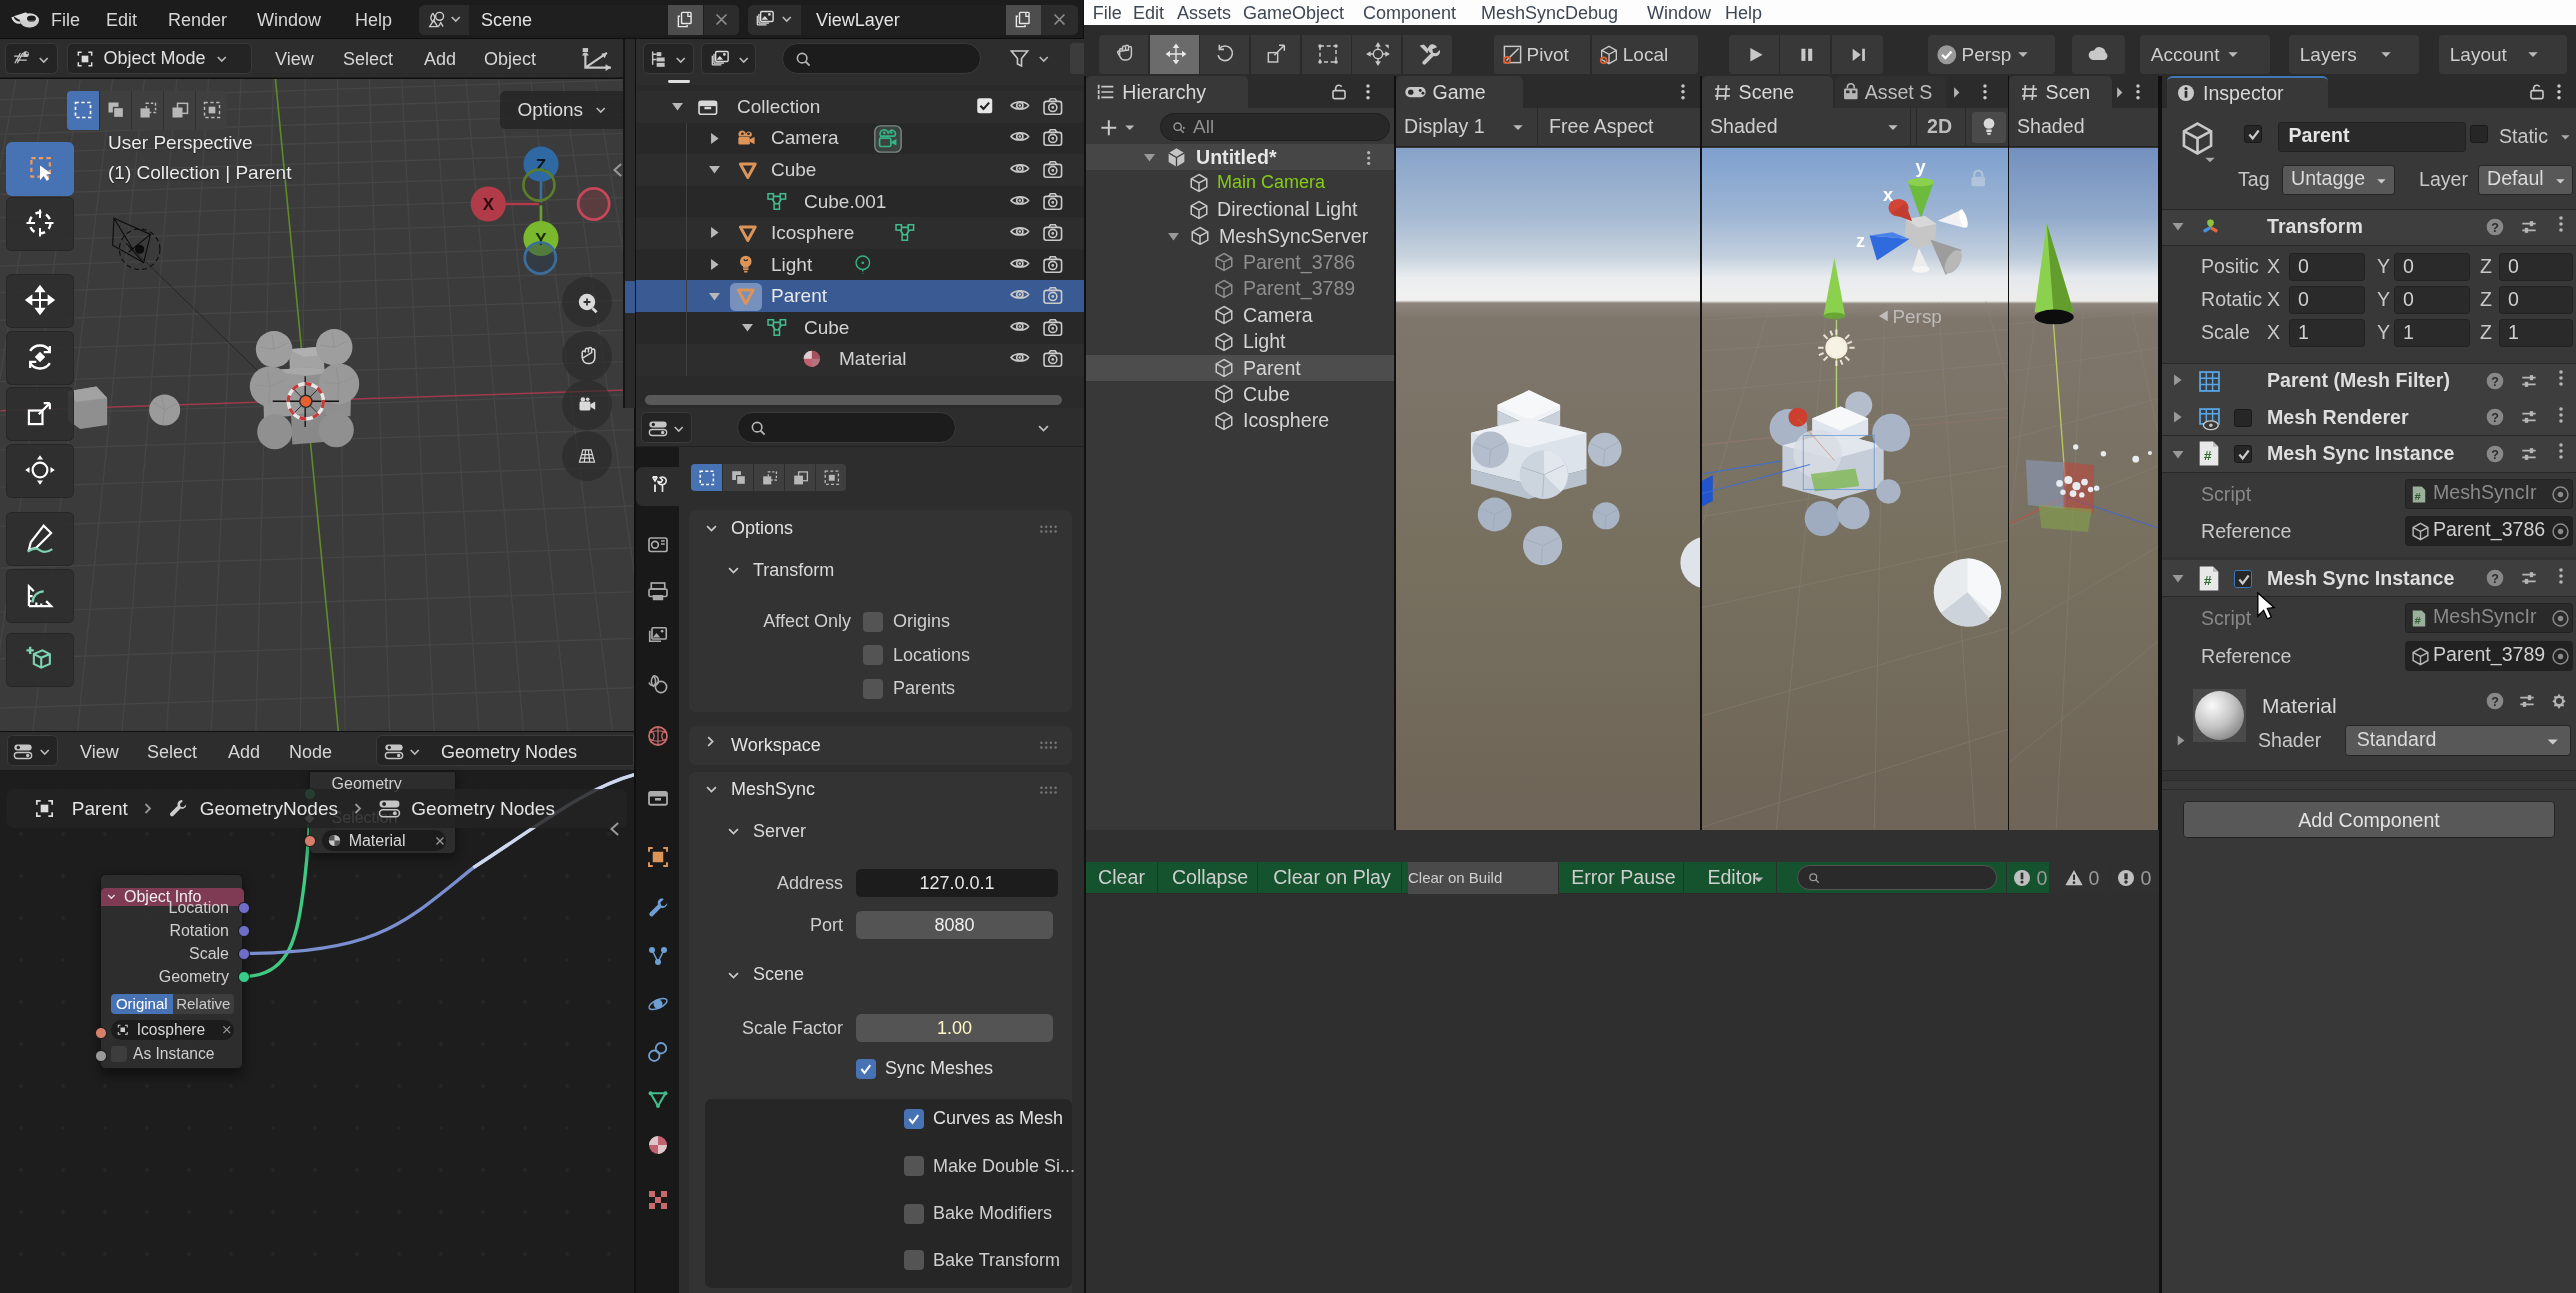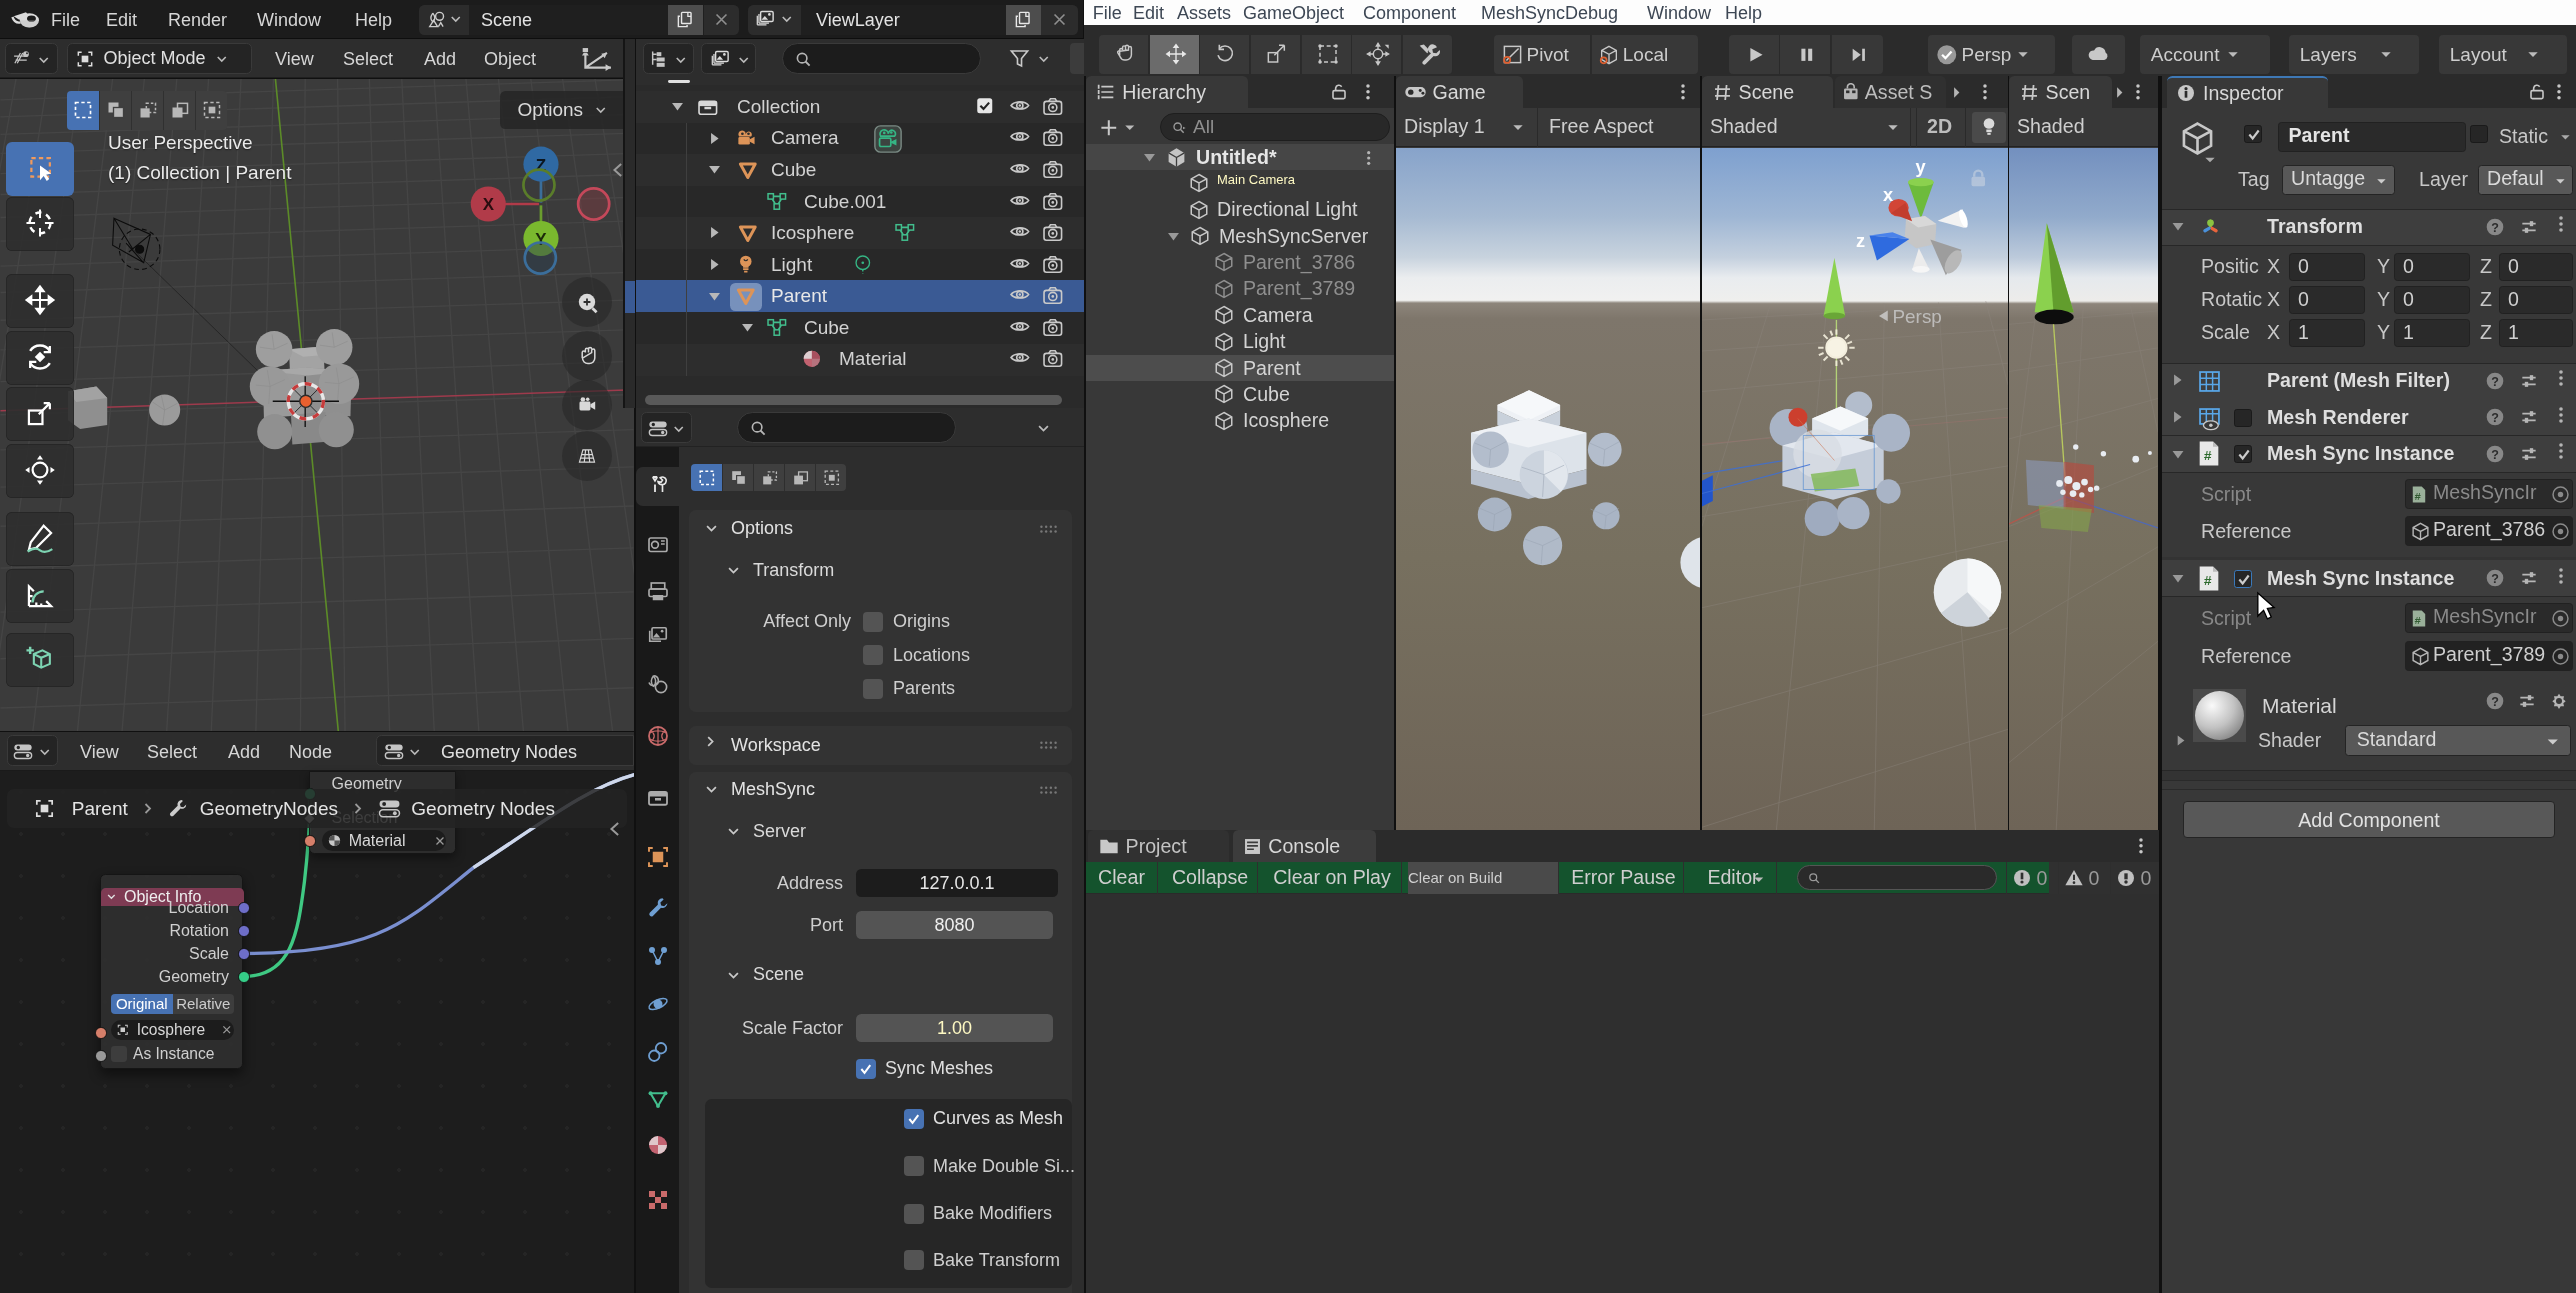--- a/index.html
+++ b/index.html
@@ -1143,21 +1143,21 @@
         <path d="M16 16 L28 9 M16 16 V30 M16 16 L4 9" stroke="#3c3c3c" stroke-width="2"></path>
       </svg>
       <span class="a tx" style="left:110px;top:70px;font-size:19.6px;font-weight:bold;color:#e6e6e6;">Untitled*</span>
       <svg class="a" style="left:280px;top:74px" width="5.4" height="16" viewBox="0 0 8 24">
         <use href="#dots3" style="color:#b5b5b5"></use>
       </svg>
       <div class="a" style="left:0;top:95px;width:308px;height:26px;"></div>
       <svg class="a" style="left:103px;top:97px;color:#c8c8c8" width="20" height="20" viewBox="0 0 24 24">
         <use href="#ucube"></use>
       </svg>
-      <span class="a tx" style="left:131px;top:96px;font-size:13px;color:#fef9c3;">Main Camera</span>
+      <span class="a tx" style="left:131px;top:96px;font-size:18px;color:#84cc16;">Main Camera</span>
       <div class="a" style="left:0;top:121px;width:308px;height:26px;"></div>
       <svg class="a" style="left:103px;top:124px;color:#c8c8c8" width="20" height="20" viewBox="0 0 24 24">
         <use href="#ucube"></use>
       </svg>
       <span class="a tx" style="left:131px;top:122px;font-size:19.6px;color:#d4d4d4;">Directional Light</span>
       <div class="a" style="left:0;top:147px;width:308px;height:26px;"></div>
       <svg class="a" style="left:80px;top:153px;width:15px;height:15px" viewBox="0 0 22 22">
         <path d="M3 6 L19 6 L11 17 Z" fill="#999"></path>
       </svg>
       <svg class="a" style="left:104px;top:150px;color:#c8c8c8" width="20" height="20" viewBox="0 0 24 24">
@@ -1604,38 +1604,20 @@
           <circle cx="15" cy="15" r="4.5" fill="#383838"></circle>
         </svg><svg class="a" style="left:12px;top:657px;width:13.5px;height:15px" viewBox="0 0 22 22">
           <path d="M6 3 L17 11 L6 19 Z" fill="#999"></path>
         </svg><span class="a tx" style="left:96px;top:653px;">Shader</span><div class="udrop" style="left:183px;top:649px;width:226px;height:31px;">
           <span class="a tx" style="left:10.8px;top:2px;">Standard</span>
           <svg class="a" style="left:200px;top:12px" width="13.5" height="8" viewBox="0 0 18 11">
             <path d="M2 2 L9 9 L16 2" fill="#ccc"></path>
           </svg>
         </div><div class="a" style="left:0;top:695px;width:414px;height:9.5px;background:#333;border-bottom:0.7px solid #2a2a2a;"></div><div class="a" style="left:0;top:713px;width:414px;height:0.7px;background:#2a2a2a;"></div><div class="a" style="left:21px;top:725px;width:372px;height:37px;background:#585858;border:0.7px solid #242424;border-radius:4px;text-align:center;line-height:36px;color:#e2e2e2;">Add Component</div></path></div>
 <div class="a" style="left:1086px;top:830px;width:1073px;height:463px;background:#303030;overflow:hidden;">
-      <div class="a" style="left:0;top:0;width:1073px;height:32px;background:#2b2b2b;">
-<div class="a fl" style="left:2px;top:0;width:141px;height:32px;background:#313131;border-radius:5.4px 5.4px 0 0;">
-<svg style="margin-left:10.8px" width="20" height="17.6" viewBox="0 0 30 26">
-            <path d="M2 4 h10 l3 4 h13 v16 h-26 Z" fill="#c8c8c8"></path>
-          </svg>
-<span style="margin-left:6.8px;font-size:19.6px;color:#c4c4c4;">Project</span>
-        </div>
-<div class="a fl" style="left:147px;top:0;width:143px;height:32px;background:#3c3c3c;border-radius:5.4px 5.4px 0 0;">
-<svg style="margin-left:9.5px" width="19" height="19" viewBox="0 0 28 28">
-            <rect x="3" y="3" width="22" height="22" fill="#c8c8c8"></rect>
-            <path d="M6 8 h16 M6 13 h16 M6 18 h10" stroke="#3c3c3c" stroke-width="2.4"></path>
-          </svg>
-<span style="margin-left:6.8px;font-size:19.6px;color:#d8d8d8;">Console</span>
-        </div>
-<svg class="a" style="left:1052px;top:6.8px" width="6" height="17.6" viewBox="0 0 8 24">
-          <use href="#dots3" style="color:#c8c8c8"></use>
-        </svg>
-</div>
       <div class="a" style="left:0;top:32px;width:963px;height:32px;background:#14532d;border-bottom:0.7px solid #2a2a2a;">
         <div class="a tx" style="left:0px;top:0;width:72px;height:32px;background:transparent;border-right:0.7px solid #2e2e2e;font-size:19.6px;color:#cfcfcf;text-align:center;line-height:31px;">Clear</div>
         <div class="a tx" style="left:77px;top:0;width:95px;height:32px;background:transparent;border-right:0.7px solid #2e2e2e;font-size:19.6px;color:#cfcfcf;text-align:center;line-height:31px;">Collapse</div>
         <div class="a tx" style="left:177px;top:0;width:139px;height:32px;background:transparent;border-right:0.7px solid #2e2e2e;font-size:19.6px;color:#cfcfcf;text-align:center;line-height:31px;">Clear on Play</div>
         <div class="a tx" style="left:322px;top:0;width:151px;height:32px;background:#4a4a4a;border-right:0.7px solid #2e2e2e;font-size:15px;color:#cfcfcf;text-align:left;line-height:31px;">Clear on Build</div>
         <div class="a tx" style="left:478px;top:0;width:120px;height:32px;background:transparent;border-right:0.7px solid #2e2e2e;font-size:19.6px;color:#cfcfcf;text-align:center;line-height:31px;">Error Pause</div>
         <div class="a tx" style="left:604px;top:0;width:87px;height:32px;background:transparent;border-right:0.7px solid #2e2e2e;font-size:19.6px;color:#cfcfcf;text-align:center;line-height:31px;">Editor</div>
         <svg class="a" style="left:667px;top:13.5px" width="11.5" height="7.4" viewBox="0 0 18 11">
           <path d="M2 2 L9 9 L16 2" fill="#bbb"></path>
         </svg>

